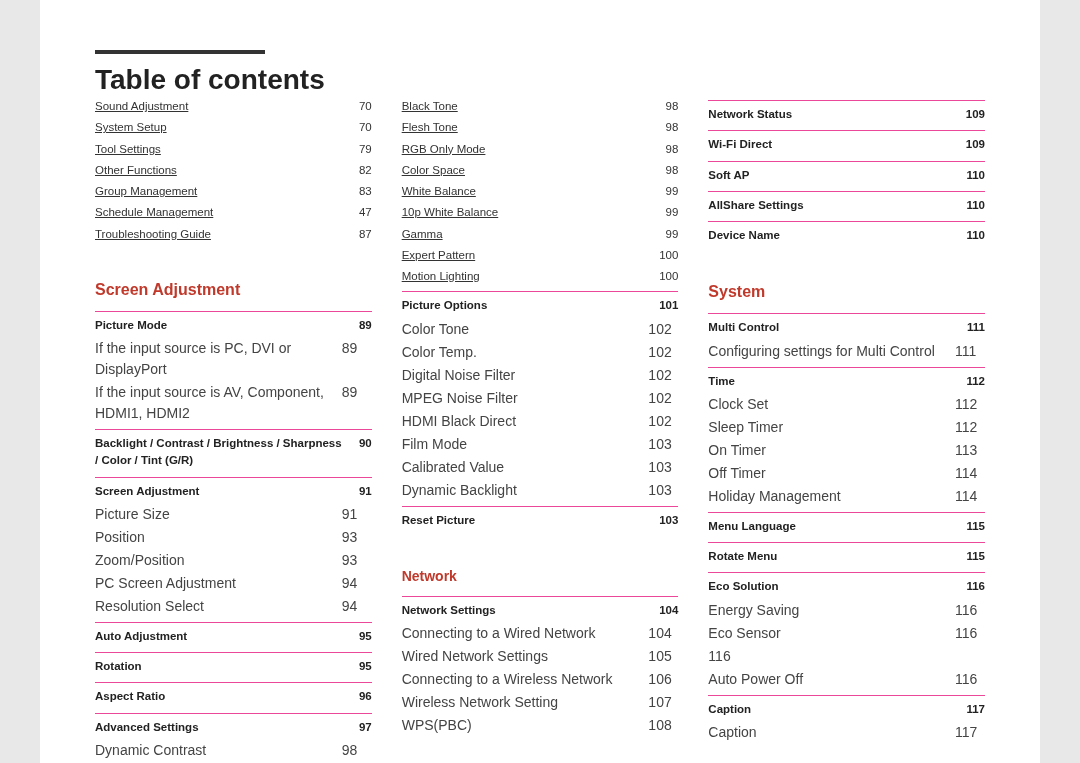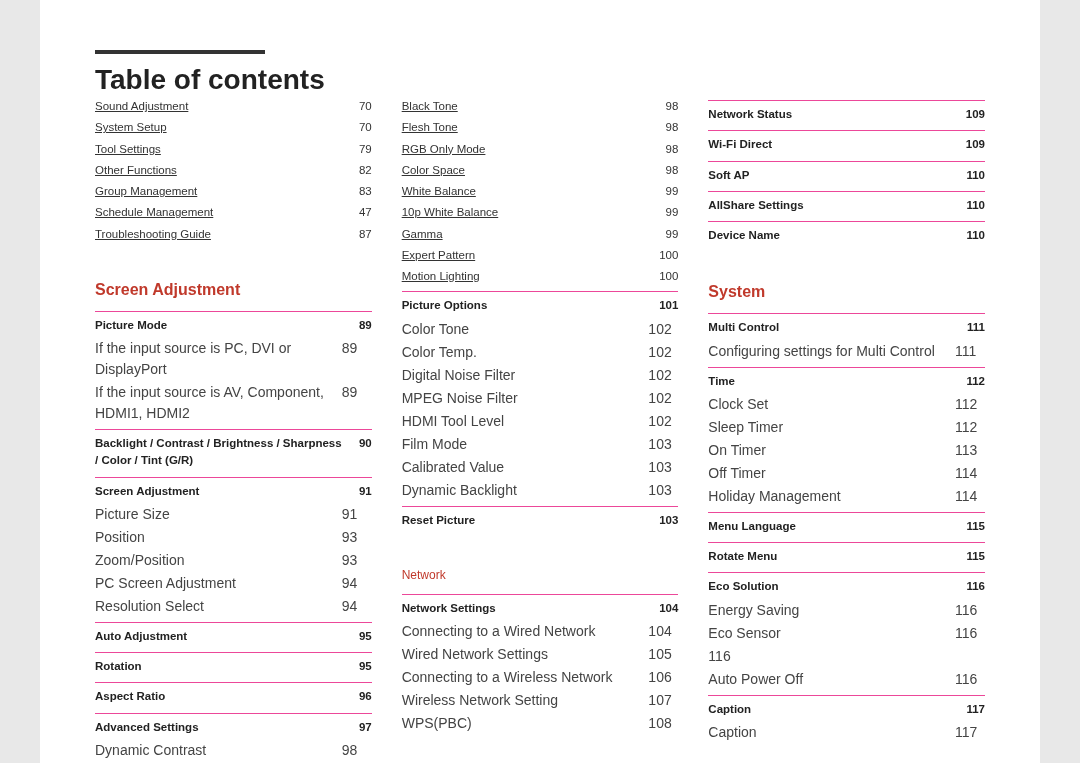--- a/index.html
+++ b/index.html
@@ -92,22 +92,22 @@
     .page-number {
       position: absolute;
       bottom: 18px;
       right: 40px;
       font-size: 18px;
       color: #bbb;
     }
 
     
     .network-heading {
-      font-size: 12px;
-      font-weight: normal;
+      font-size: 14px;
+      font-weight: bold;
       color: #c0392b;
       margin-bottom: 12px;
       margin-top: 18px;
     }
   </style>
 </head>
 <body>
 
 <div class="page">
   <div class="title-bar"></div>
@@ -271,21 +271,21 @@
           </div>
           <div class="sub-item">
             <span class="label">Digital Noise Filter</span>
             <span class="page-num">102</span>
           </div>
           <div class="sub-item">
             <span class="label">MPEG Noise Filter</span>
             <span class="page-num">102</span>
           </div>
           <div class="sub-item">
-            <span class="label">HDMI Tool Level</span>
+            <span class="label">HDMI Black Direct</span>
             <span class="page-num">102</span>
           </div>
           <div class="sub-item">
             <span class="label">Film Mode</span>
             <span class="page-num">103</span>
           </div>
           <div class="sub-item">
             <span class="label">Calibrated Value</span>
             <span class="page-num">103</span>
           </div>

